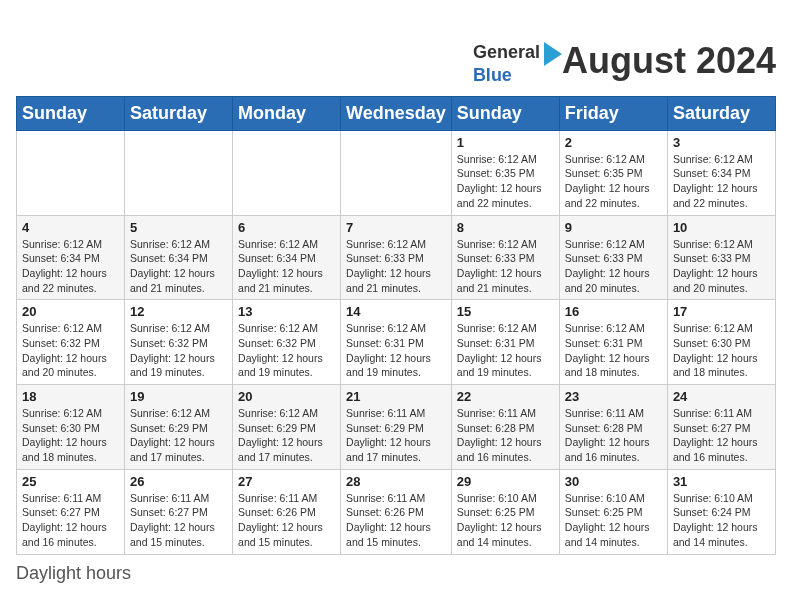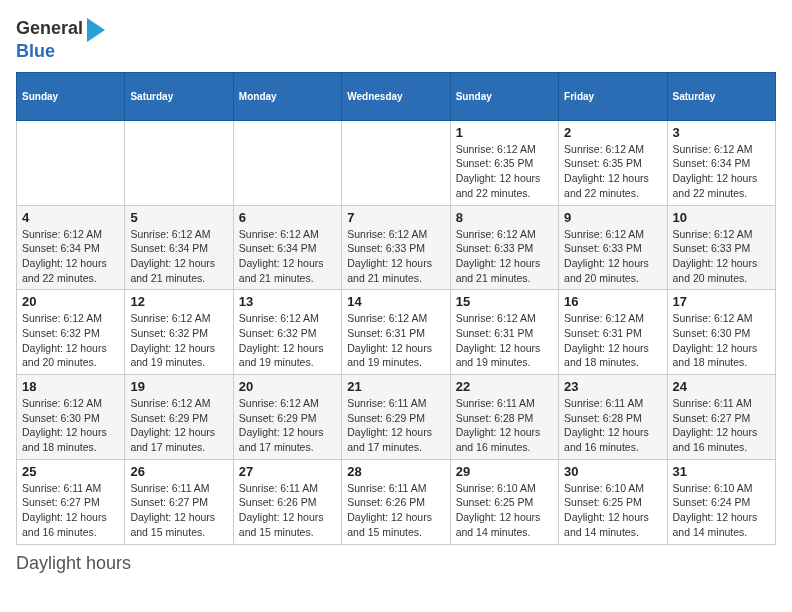--- a/index.html
+++ b/index.html
@@ -5,23 +5,24 @@
     * { box-sizing: border-box; margin: 0; padding: 0; }
     body {
       font-family: Arial, sans-serif;
       background: #fff;
       width: 792px;
       min-height: 612px;
       padding: 16px;
     }
     .header {
       display: flex;
-      justify-content: space-between;
+      justify-content: flex-end;
       align-items: flex-start;
       margin-bottom: 10px;
+      margin-top: 24px;
     }
     .logo {
       display: flex;
       align-items: center;
     }
     .logo-text {
       font-size: 18px;
       font-weight: bold;
       line-height: 1.1;
     }
@@ -48,22 +49,22 @@
     }
     .calendar {
       width: 100%;
       border-collapse: collapse;
       font-size: 11px;
     }
     .calendar th {
       background: #2a6db5;
       color: #fff;
       text-align: left;
-      padding: 18px 5px;
-      font-size: 10px;
+      padding: 6px 5px;
+      font-size: 18px;
       font-weight: bold;
       border: 1px solid #1a5a9a;
     }
     .calendar td {
       vertical-align: top;
       border: 1px solid #ccc;
       padding: 4px 5px;
       width: 108px;
       min-height: 80px;
       background: #fff;
@@ -101,20 +102,21 @@
       <div style="display:flex;align-items:center;">
         <span class="logo-text">
           <span class="general">General</span>
         </span>
         <div class="logo-arrow"></div>
       </div>
       <span class="logo-text blue" style="color:#2a6db5;font-weight:bold;font-size:18px;">Blue</span>
     </div>
   </div>
   <div class="title-block">
+    <div class="month-year">August 2024</div>
   </div>
 </div>
 
 <table class="calendar">
   <thead>
     <tr>
     <th>Sunday</th>
         <th>Saturday</th>
         <th>Monday</th>
         <th>Wednesday</th>

